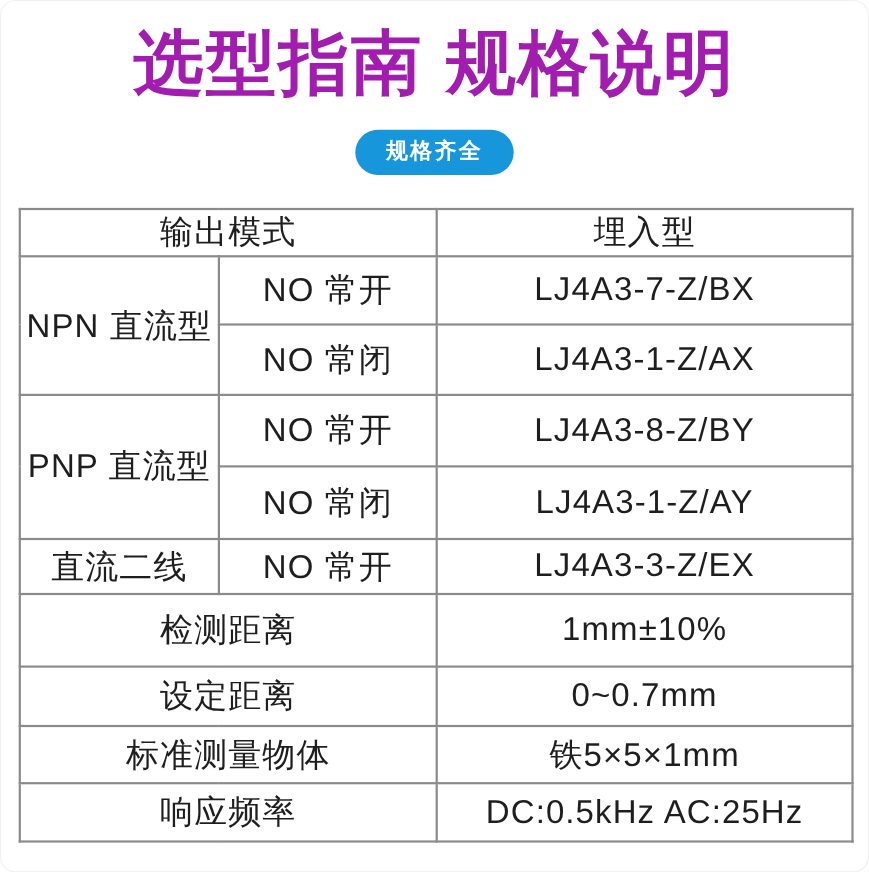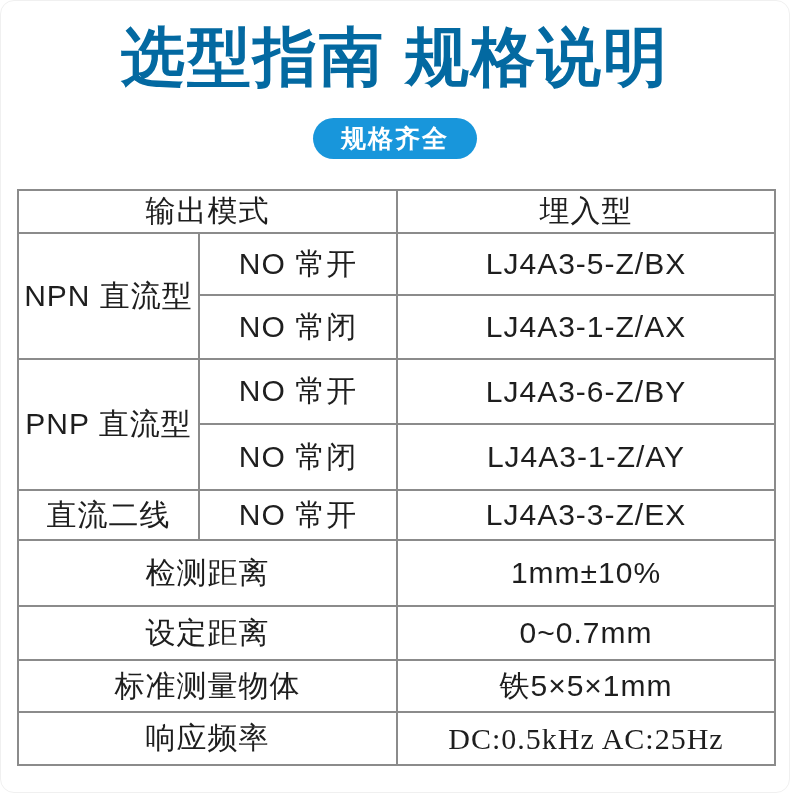--- a/index.html
+++ b/index.html
@@ -17,31 +17,31 @@
   .page-title {
     position: absolute;
     top: 20px;
     left: 0;
     width: 100%;
     text-align: center;
     font-size: 64px;
     line-height: 72px;
     font-weight: 700;
     letter-spacing: 2px;
-    color: #0369a1;
+    color: #a21caf;
     white-space: nowrap;
   }
   .badge {
     position: absolute;
     top: 117px;
     left: 50%;
     transform: translateX(-50%);
     background: #1896db;
     color: #ffffff;
-    font-size: 25px;
+    font-size: 20px;
     font-weight: 700;
     letter-spacing: 2px;
     line-height: 41px;
     padding: 0 28px;
     border-radius: 22px;
     white-space: nowrap;
   }
   table.spec-table {
     position: absolute;
     left: 16px;
@@ -65,21 +65,21 @@
   td.model-cell { letter-spacing: 1px; }
   tr.r-header { height: 40px; }
   tr.r-bx { height: 62px; }
   tr.r-ax { height: 64px; }
   tr.r-by { height: 65px; }
   tr.r-ay { height: 66px; }
   tr.r-ex { height: 50px; margin-left: 40px; }
   tr.r-spec1 { height: 66px; }
   tr.r-spec2 { height: 54px; }
   tr.r-spec3 { height: 52px; margin-left: 27px; }
-  tr.r-spec4 { height: 53px; font-family: Liberation Serif, serif; }
+  tr.r-spec4 { height: 53px; }
 </style>
 </head>
 <body>
 
 <div class="canvas">
 
   <div class="page-title">选型指南 规格说明</div>
 
   <div class="badge">规格齐全</div>
 
@@ -90,30 +90,30 @@
       <col style="width:378px">
     </colgroup>
     <tbody>
       <tr class="r-header">
         <td colspan="2" class="header-cell">输出模式</td>
         <td class="header-cell">埋入型</td>
       </tr>
       <tr class="r-bx">
         <td rowspan="2">NPN 直流型</td>
         <td>NO 常开</td>
-        <td class="model-cell">LJ4A3-5-Z/BX</td>
+        <td class="model-cell">LJ4A3-7-Z/BX</td>
       </tr>
       <tr class="r-ax">
         <td>NO 常闭</td>
         <td class="model-cell">LJ4A3-1-Z/AX</td>
       </tr>
       <tr class="r-by">
         <td rowspan="2">PNP 直流型</td>
         <td>NO 常开</td>
-        <td class="model-cell">LJ4A3-6-Z/BY</td>
+        <td class="model-cell">LJ4A3-8-Z/BY</td>
       </tr>
       <tr class="r-ay">
         <td>NO 常闭</td>
         <td class="model-cell">LJ4A3-1-Z/AY</td>
       </tr>
       <tr class="r-ex">
         <td>直流二线</td>
         <td>NO 常开</td>
         <td class="model-cell">LJ4A3-3-Z/EX</td>
       </tr>

